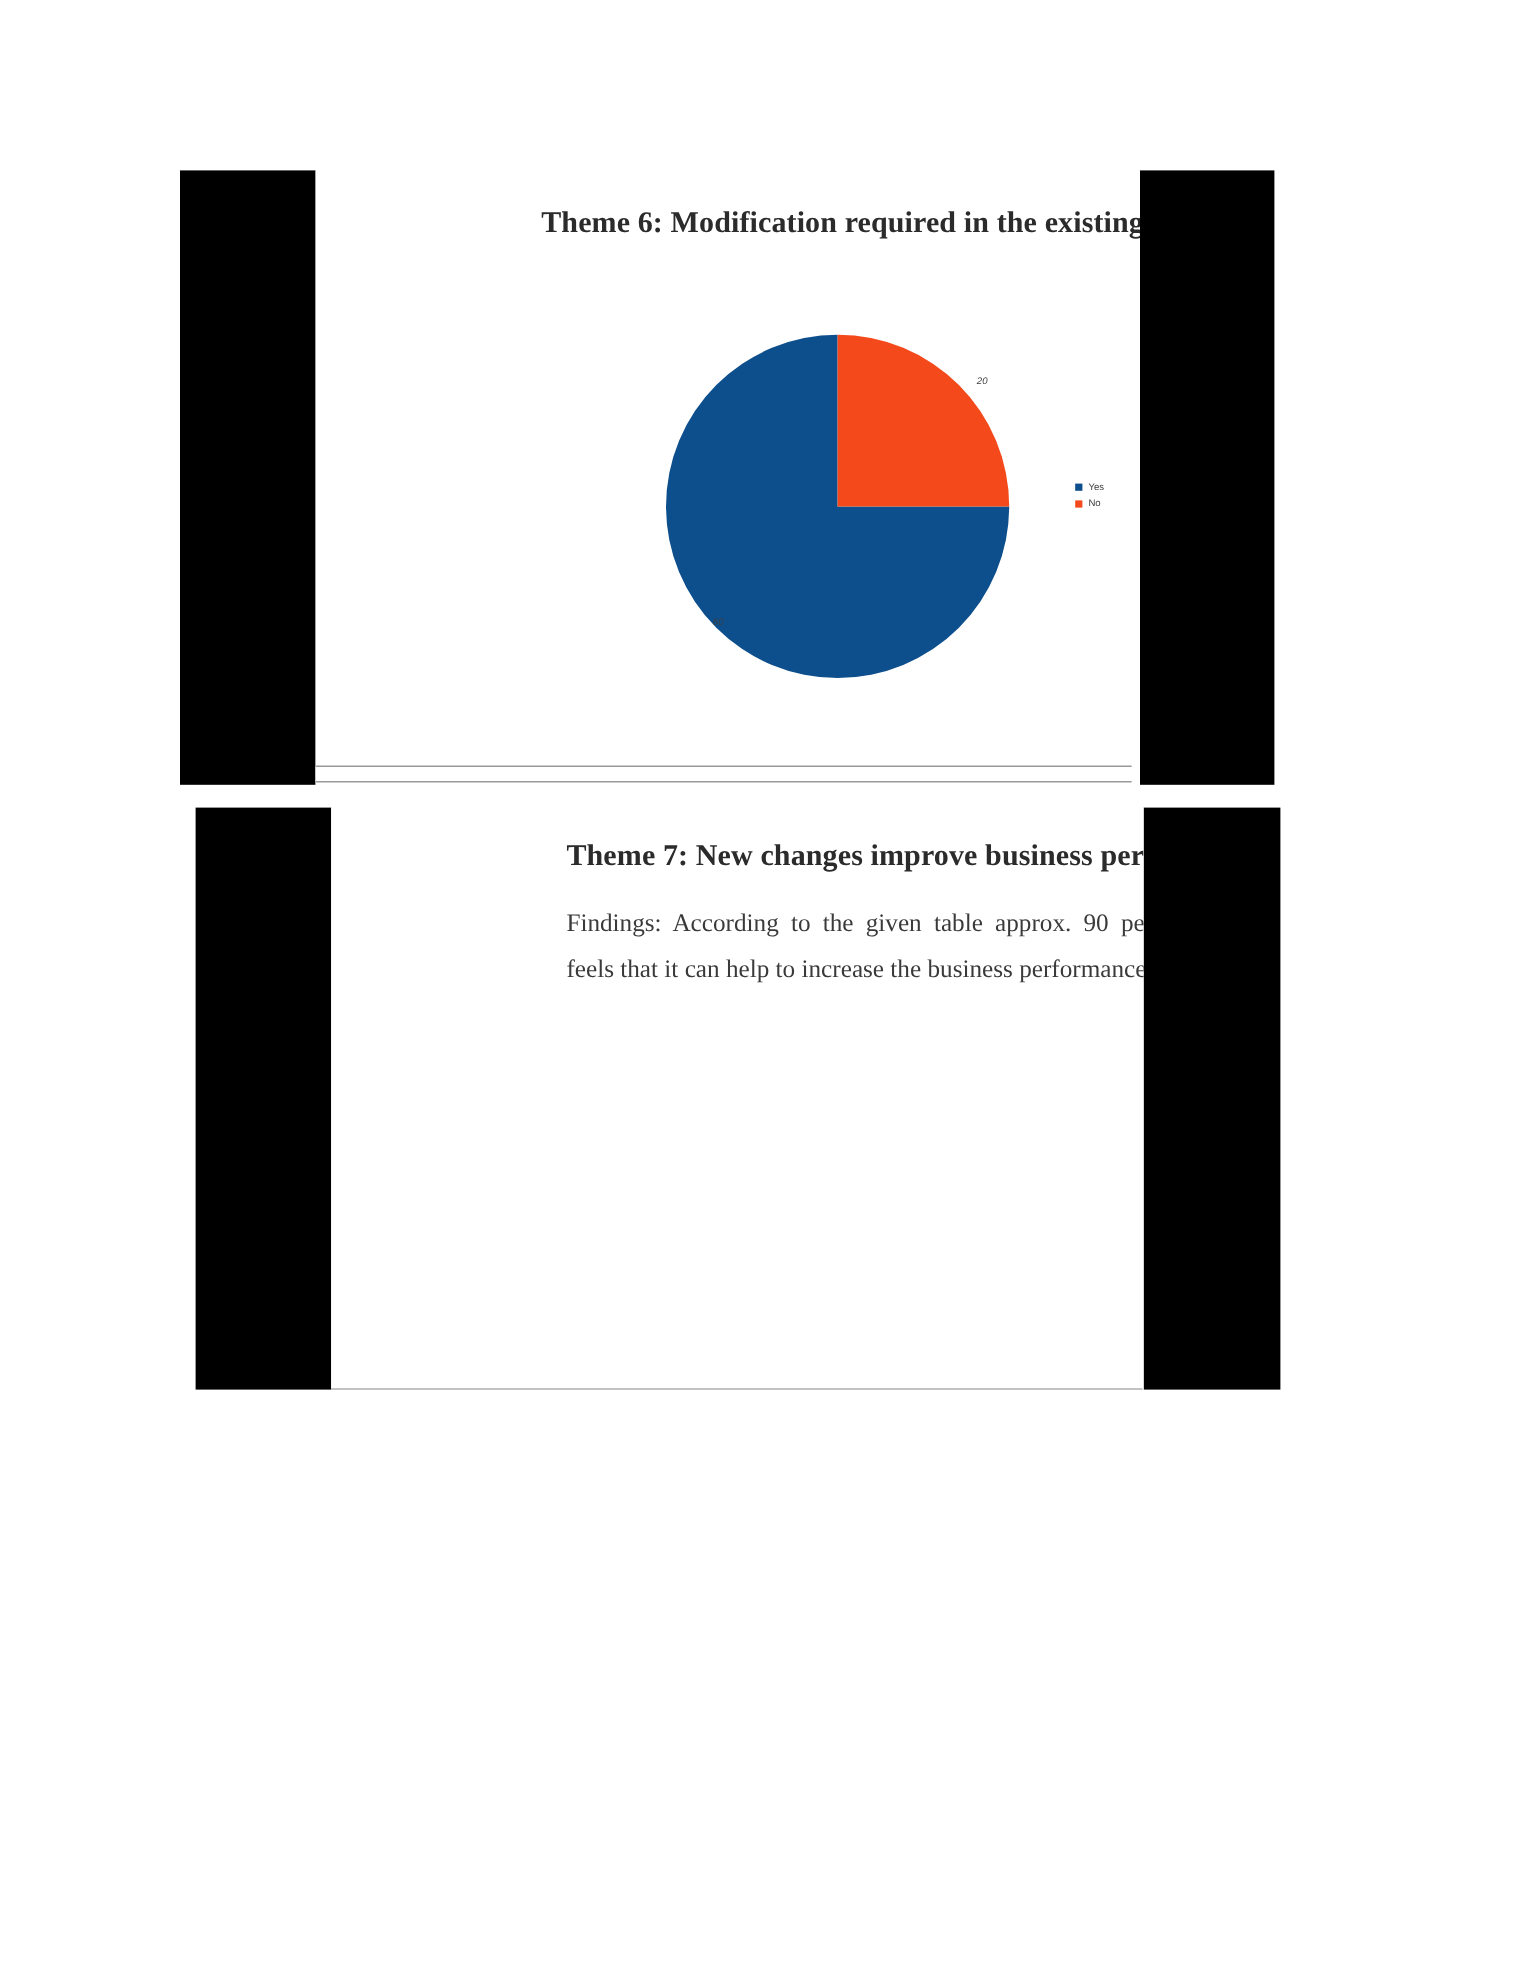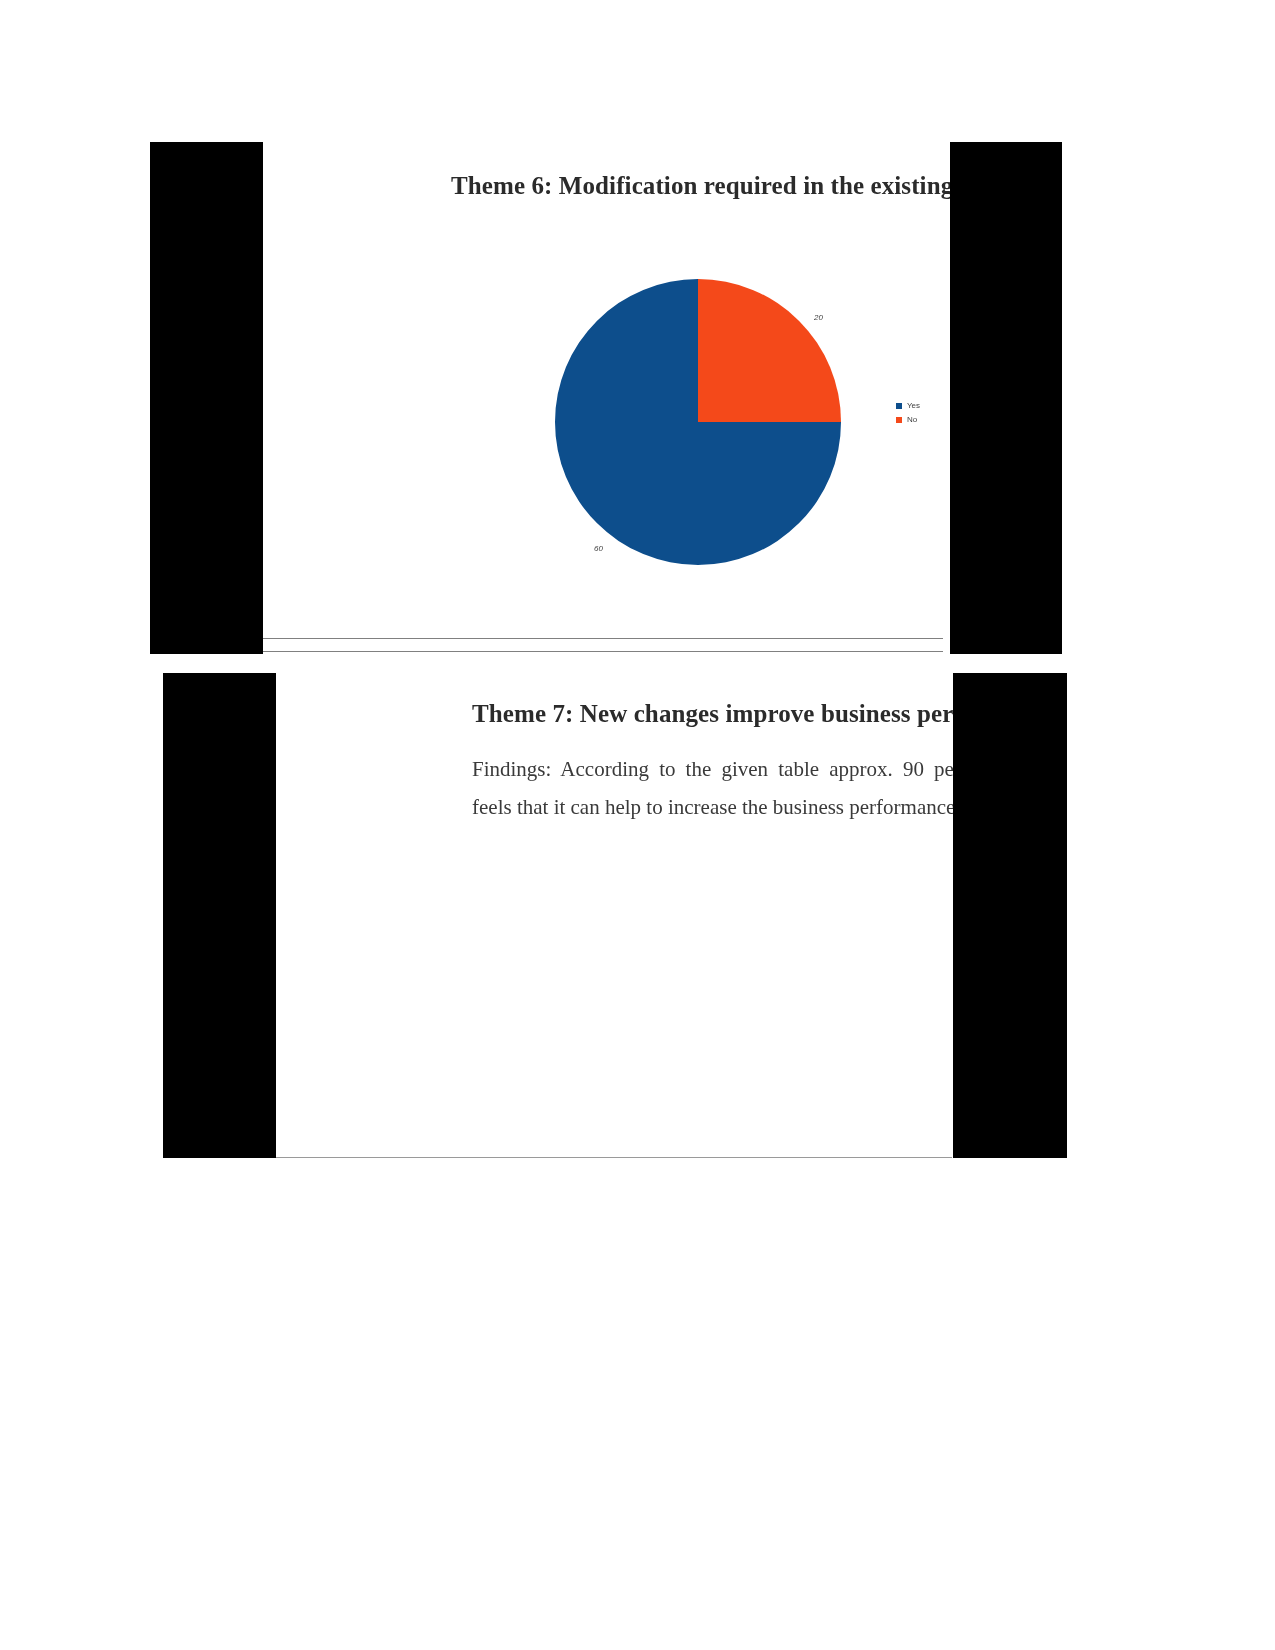--- a/index.html
+++ b/index.html
@@ -133,21 +133,21 @@
 
   .slice-label {
     position: absolute;
     font-family: "Liberation Sans", sans-serif;
     font-size: 8px;
     color: #3f3f3f;
     white-space: nowrap;
     font-style: italic;
   }
   #label-no  { left: 261px; top: 36px; }
-  #label-yes { left: 41px;  top: 267px; }
+  #label-yes { left: 41px;  top: 237px; }
 
   .legend {
     position: absolute;
     left: 508px;
     top: 128px;
     width: 90px;
   }
   .legend-row {
     display: flex;
     align-items: center;

